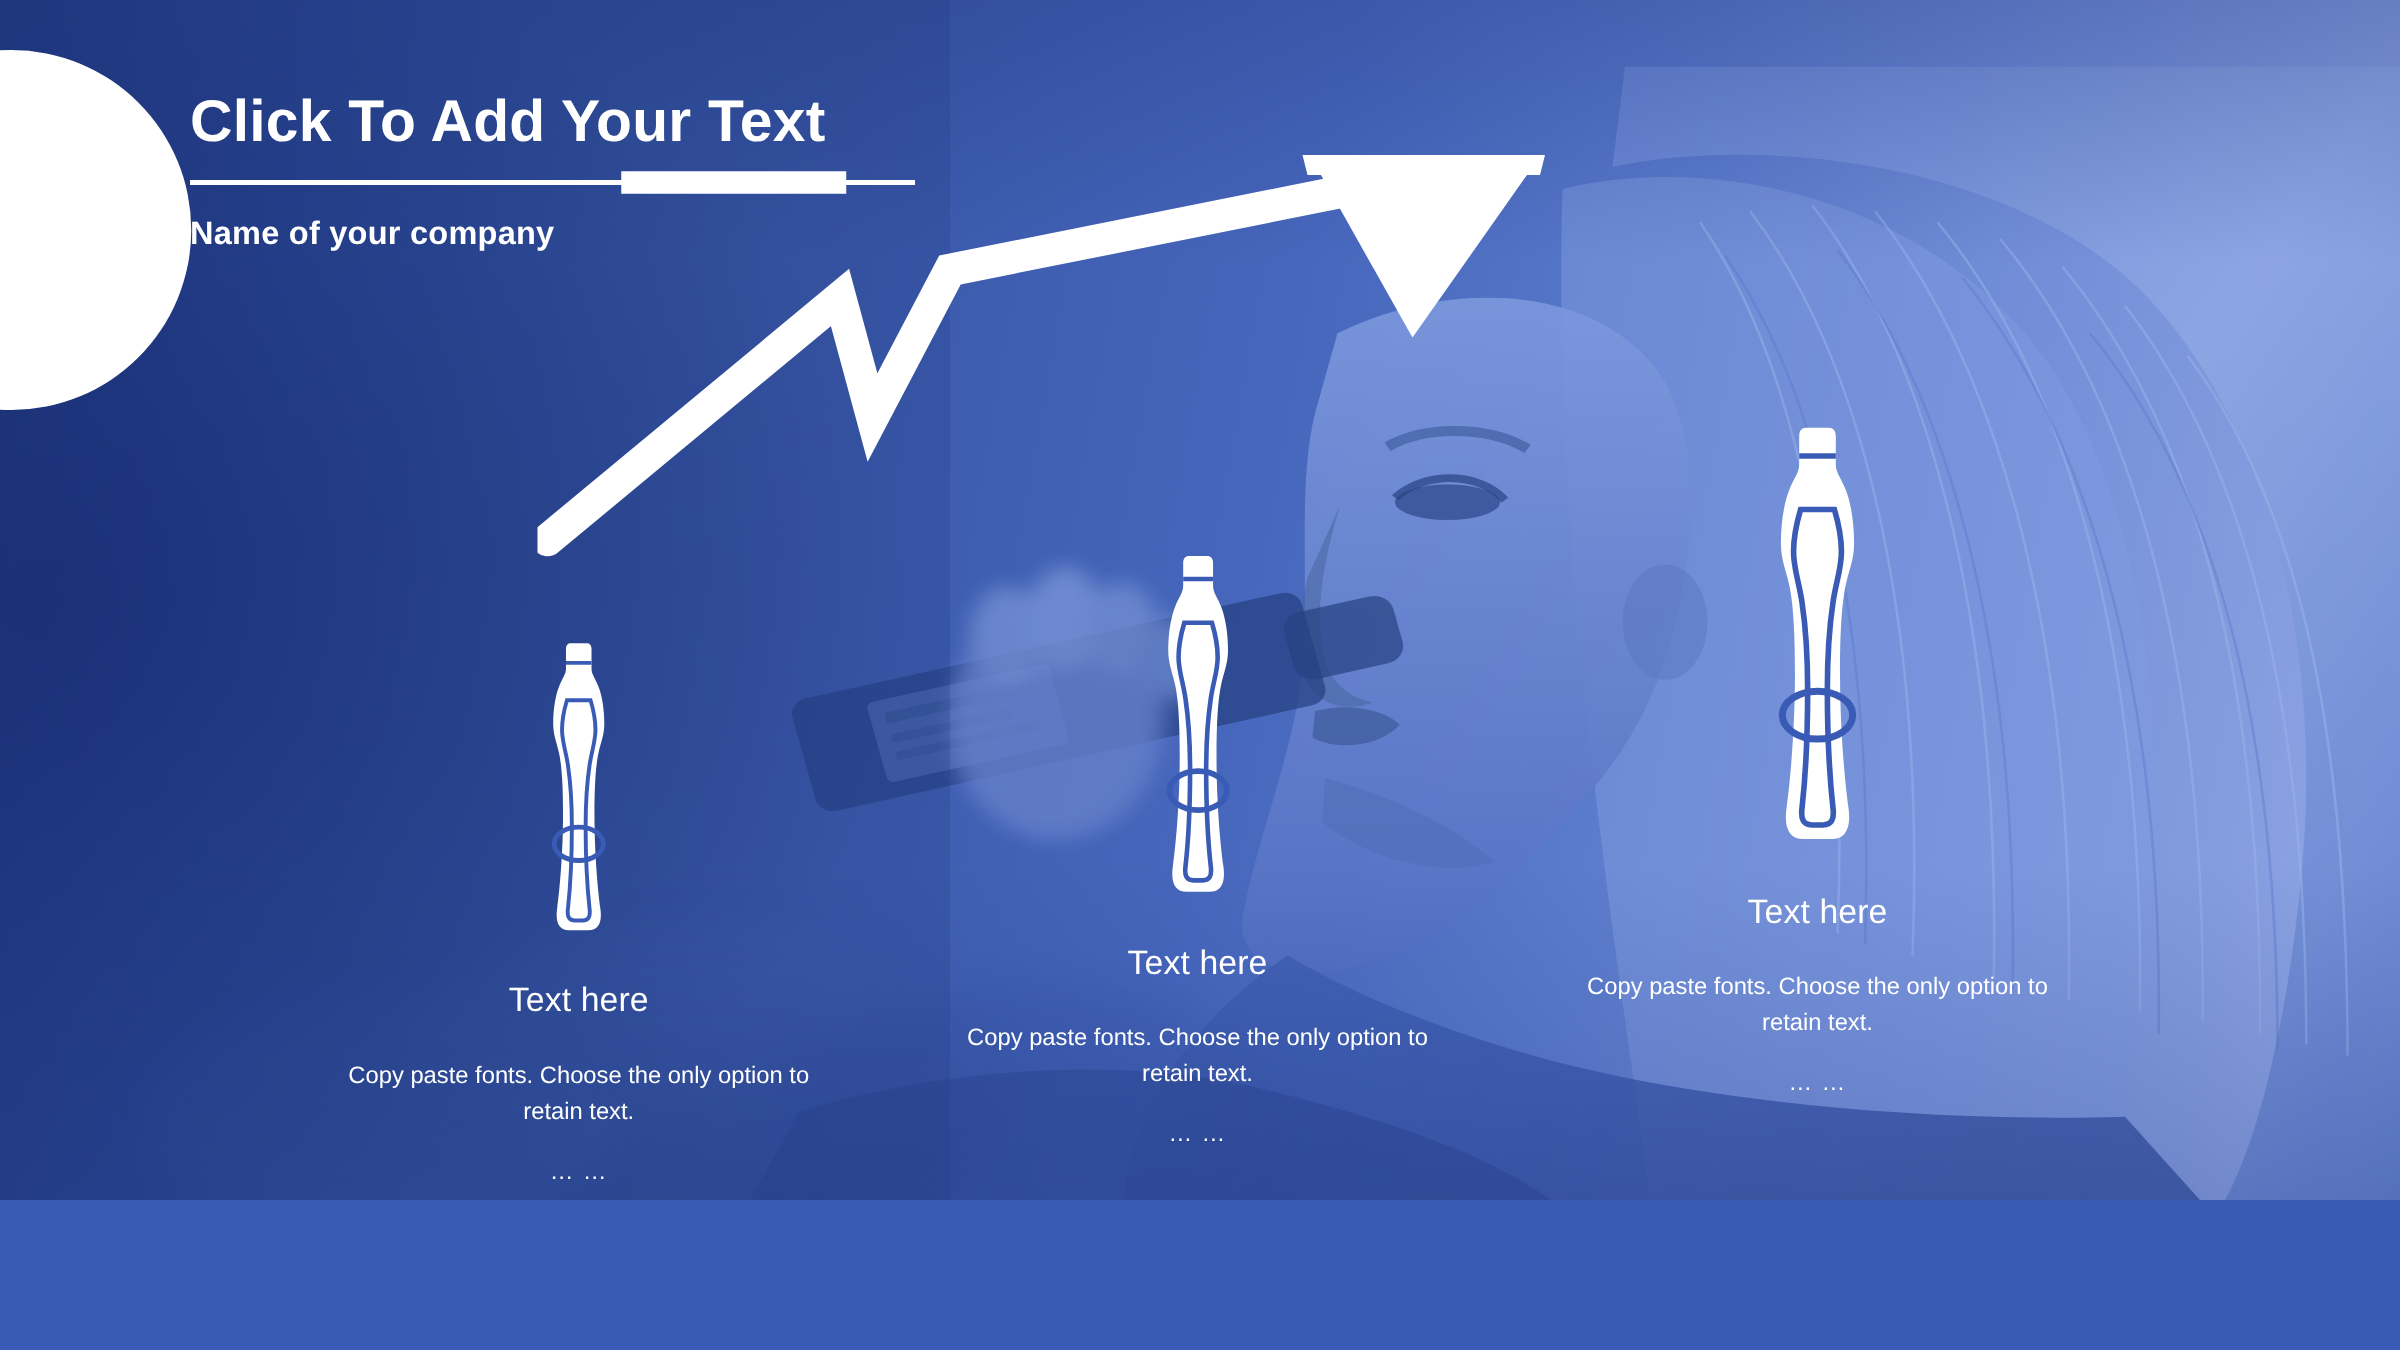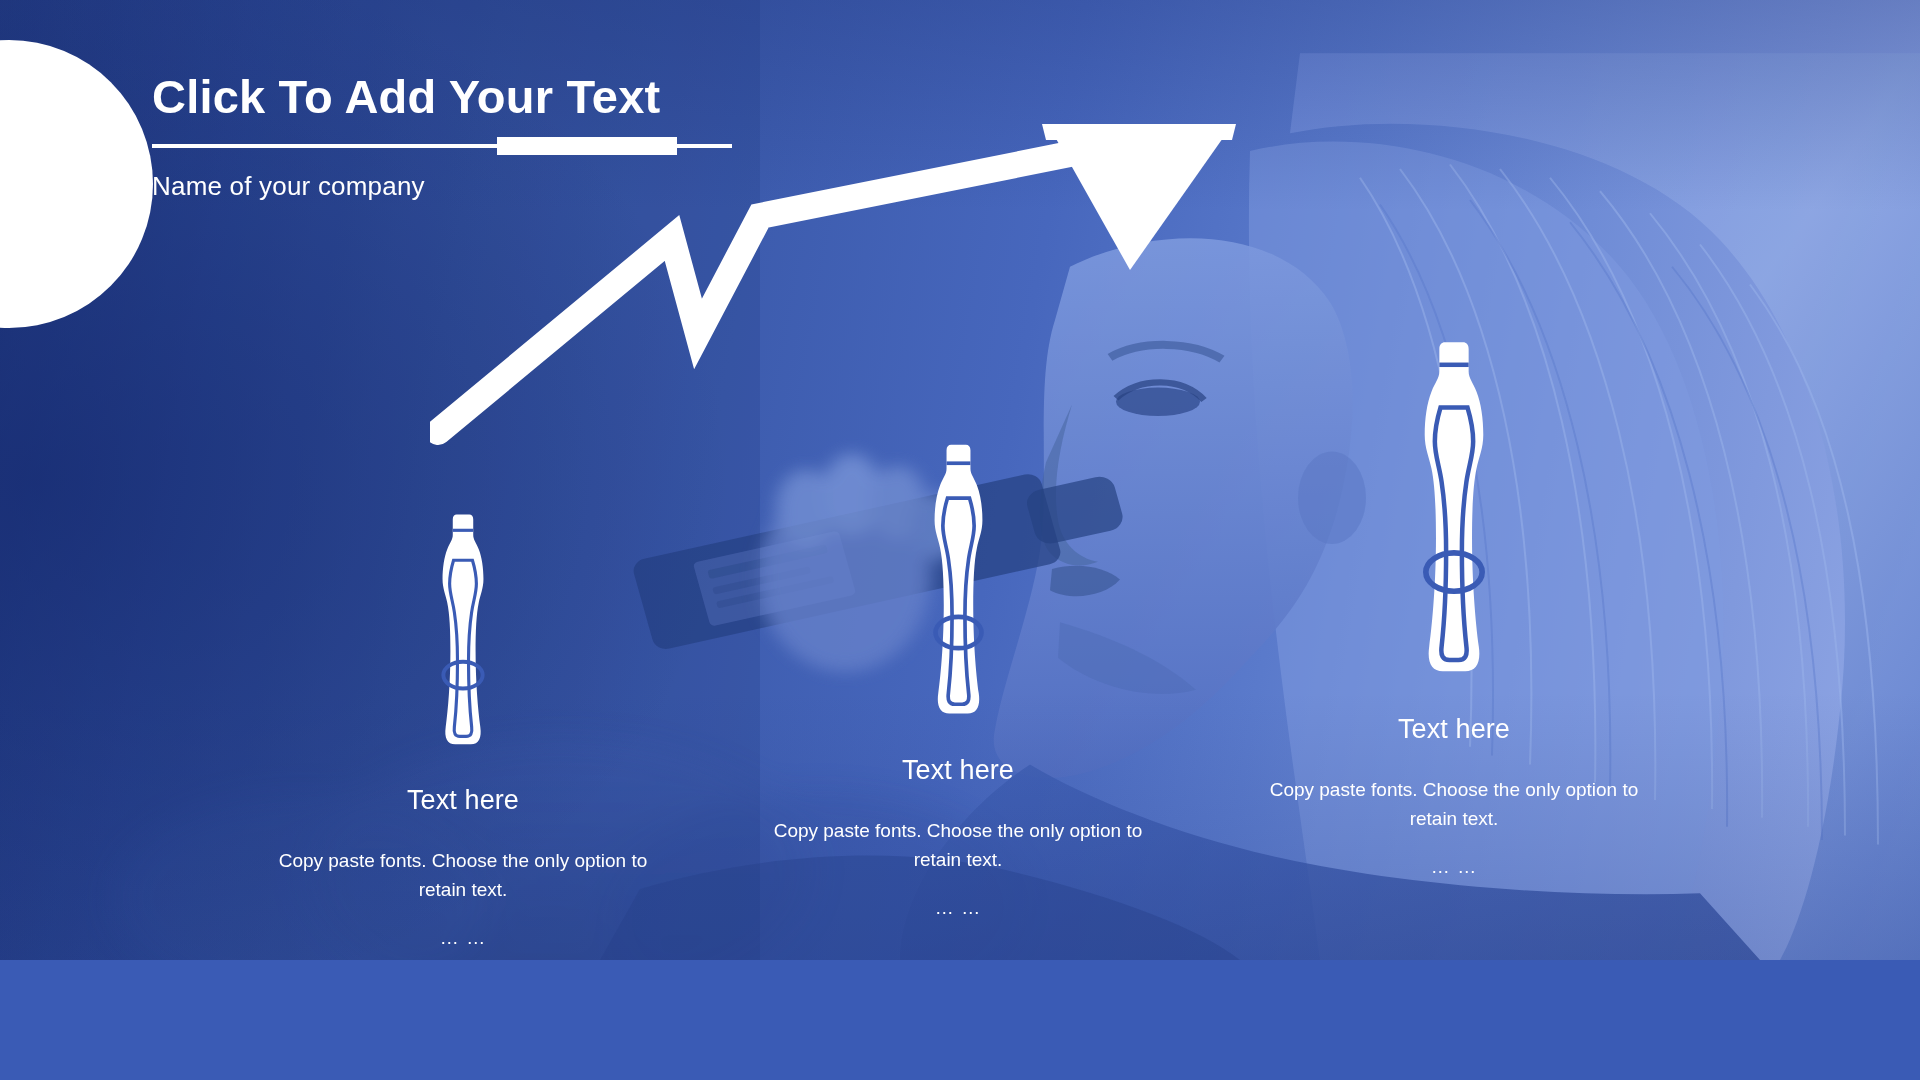--- a/index.html
+++ b/index.html
@@ -45,21 +45,21 @@
   }
   .divider{position:relative;height:18px;margin-top:14px;width:580px;}
   .divider .rule{
     position:absolute;left:0;top:7px;width:580px;height:4px;background:#ffffff;
   }
   .divider .block{
     position:absolute;left:345px;top:0;width:180px;height:18px;background:#ffffff;
   }
   .subtitle{
     margin:16px 0 0 0;color:#ffffff;
-    font-size:26px;font-weight:400;letter-spacing:.2px;
+    font-size:26px;font-weight:700;letter-spacing:.2px;
   }
 
   
   .arrow{position:absolute;left:430px;top:120px;width:1040px;height:360px;}
   .arrow svg{width:100%;height:100%;display:block;}
 
   
   .col{position:absolute;width:420px;text-align:center;}
   .col-1{left:253px;top:513px;}
   .col-2{left:748px;top:443px;}

